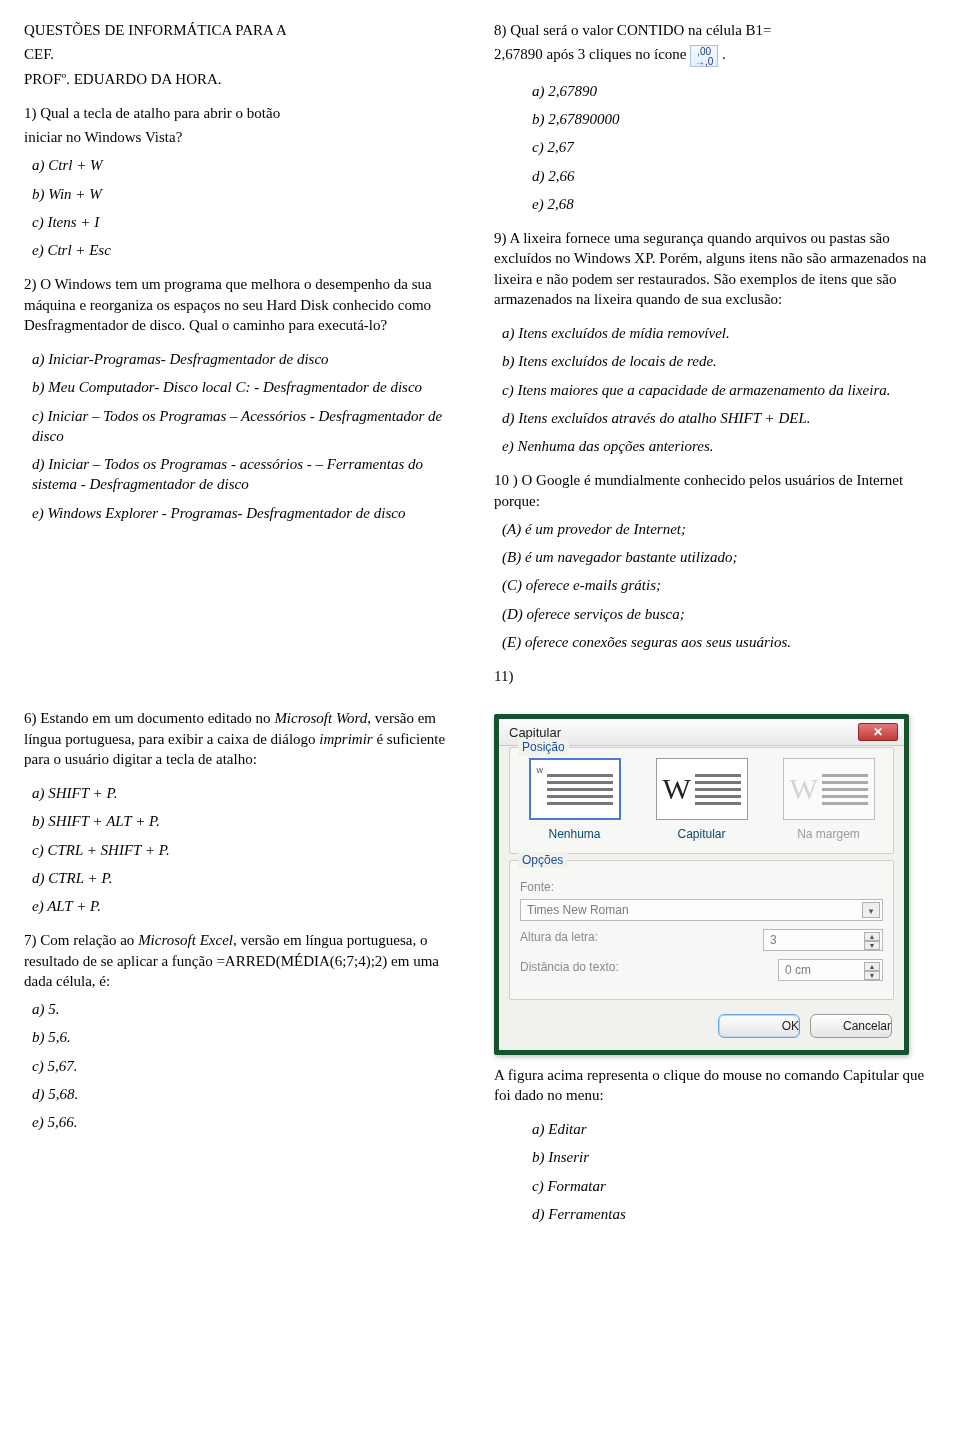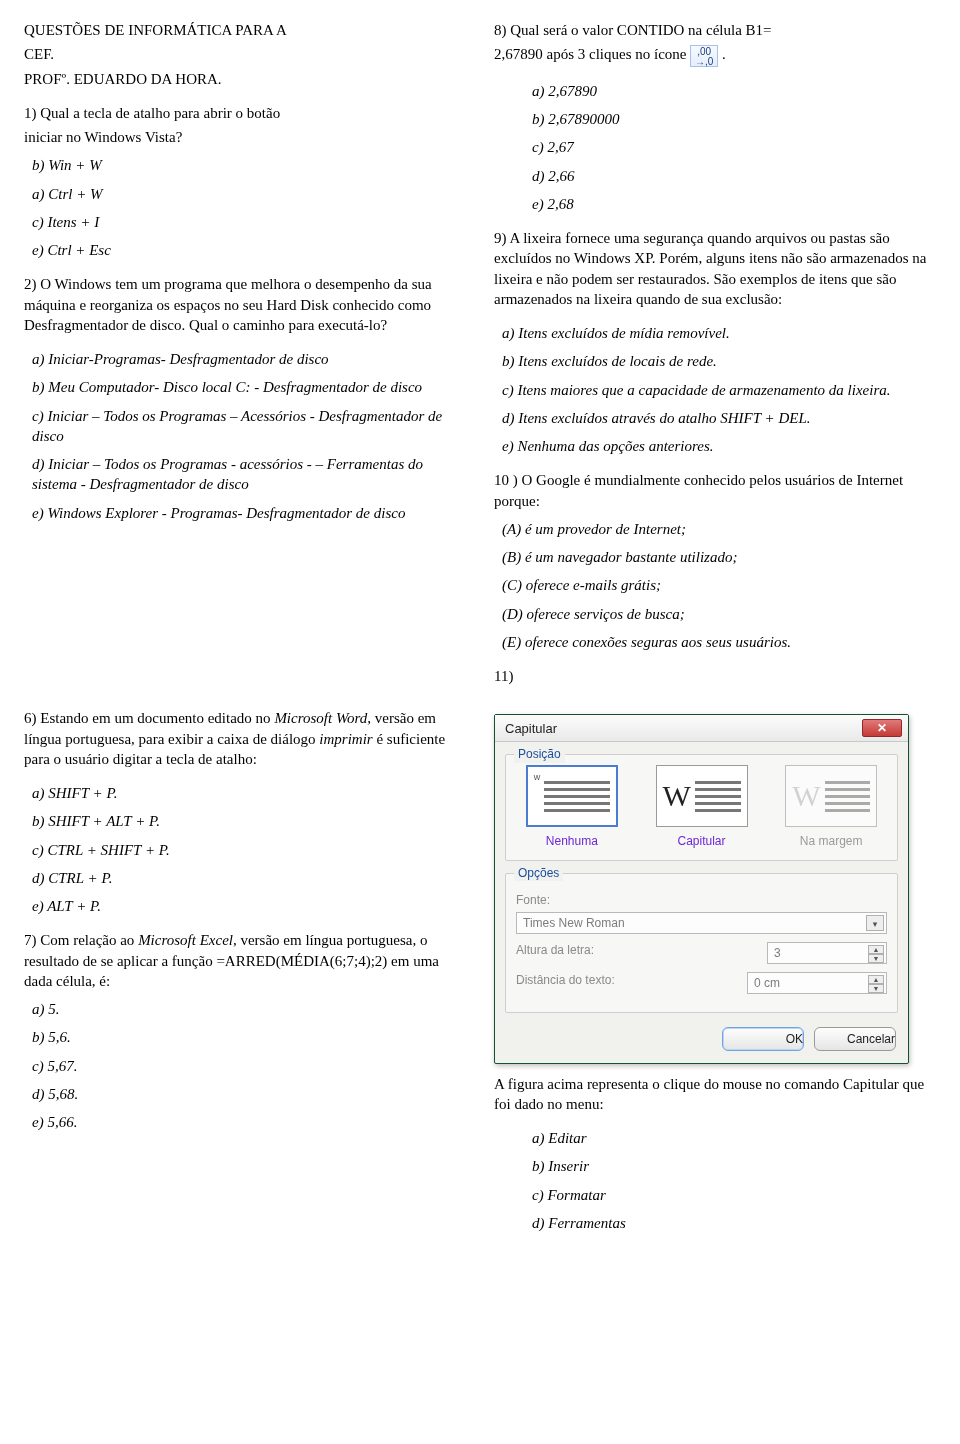--- a/index.html
+++ b/index.html
@@ -30,21 +30,21 @@
     vertical-align: middle;
     color: #1a3e7a;
     font-family: Arial, sans-serif;
     font-size: 10px;
     text-align: center;
     line-height: 1;
     padding-top: 1px;
   }
   .dlg {
     margin-top: 6px;
-    border: 1px solid #14532d;
+    border: 5px solid #14532d;
     background: #f1f1ee;
     font-family: "Segoe UI", Tahoma, Arial, sans-serif;
     font-size: 12px;
     color: #333;
     border-radius: 2px;
     box-shadow: 1px 2px 5px rgba(0,0,0,.25);
     width: 415px;
   }
   .dlg-title {
     display: flex;
@@ -61,21 +61,21 @@
     background: linear-gradient(#e07a79,#c53a36);
     border: 1px solid #8f2a28;
     border-radius: 2px;
     color: #fff;
     font-weight: bold;
     text-align: center;
     line-height: 16px;
     font-size: 12px;
   }
   .grp {
-    margin: 12px 10px 6px 10px;
+    margin: 1px 10px 6px 10px;
     border: 1px solid #cfcfcf;
     border-radius: 2px;
     padding: 10px 10px 10px 10px;
     position: relative;
     background: #f7f7f5;
   }
   .grp-label {
     position: absolute;
     top: -9px; left: 8px;
     background: #f1f1ee;
@@ -98,21 +98,21 @@
   .pos-box.sel { border: 2px solid #4a7dd2; }
   .pos-lines { flex: 1; display: flex; flex-direction: column; gap: 4px; }
   .pos-lines span { height: 3px; background: #777; display: block; }
   .bigW {
     font-family: "Times New Roman", serif;
     font-size: 30px;
     line-height: 1;
     color: #222;
   }
   .smw { font-size: 9px; color: #555; align-self: flex-start; margin-top: -2px; }
-  .pos-cap { font-size: 12px; color: #6d28d9; }
+  .pos-cap { font-size: 12px; color: #0c4a6e; }
   .pos-cap.disabled { color: #9a9a9a; }
   .field-row { display: flex; align-items: flex-start; margin: 8px 0; }
   .field-row label { flex: 1; color: #8a8a8a; }
   .inp {
     height: 22px;
     border: 1px solid #b9b9b9;
     background: #fdfdfd;
     display: flex;
     align-items: center;
     padding: 0 6px;
@@ -154,22 +154,22 @@
 <div class="row">
 
   <div class="col">
     <p class="tight">QUESTÕES DE INFORMÁTICA PARA A</p>
     <p class="tight">CEF.</p>
     <p class="para">PROFº. EDUARDO DA HORA.</p>
 
     <p class="tight">1) Qual a tecla de atalho para abrir o botão</p>
     <p class="tight">iniciar no Windows Vista?</p>
     <div class="list">
+      <div>a) Ctrl + W</div>
       <div>b) Win + W</div>
-      <div>a) Ctrl + W</div>
       <div>c) Itens + I</div>
       <div>e) Ctrl + Esc</div>
     </div>
 
     <p class="para">2) O Windows tem um programa que melhora o desempenho da sua máquina e reorganiza os espaços no seu Hard Disk conhecido como Desfragmentador de disco. Qual o caminho para executá-lo?</p>
     <div class="list">
       <div>a) Iniciar-Programas- Desfragmentador de disco</div>
       <div>b) Meu Computador- Disco local C: - Desfragmentador de disco</div>
       <div>c) Iniciar – Todos os Programas – Acessórios - Desfragmentador de disco</div>
       <div>d) Iniciar – Todos os Programas - acessórios - – Ferramentas do sistema - Desfragmentador de disco</div>
@@ -312,21 +312,21 @@
             <span>3</span>
             <div class="spin">
                 <div>▲</div>
                 <div>▼</div>
               </div>
           </div>
         </div>
 
         <div class="field-row">
           <label>Distância do texto:</label>
-          <div class="inp" style="width:140px">
+          <div class="inp" style="width:105px">
             <span>0 cm</span>
             <div class="spin">
                 <div>▲</div>
                 <div>▼</div>
               </div>
           </div>
         </div>
       </div>
 
       <div class="dlg-foot">

